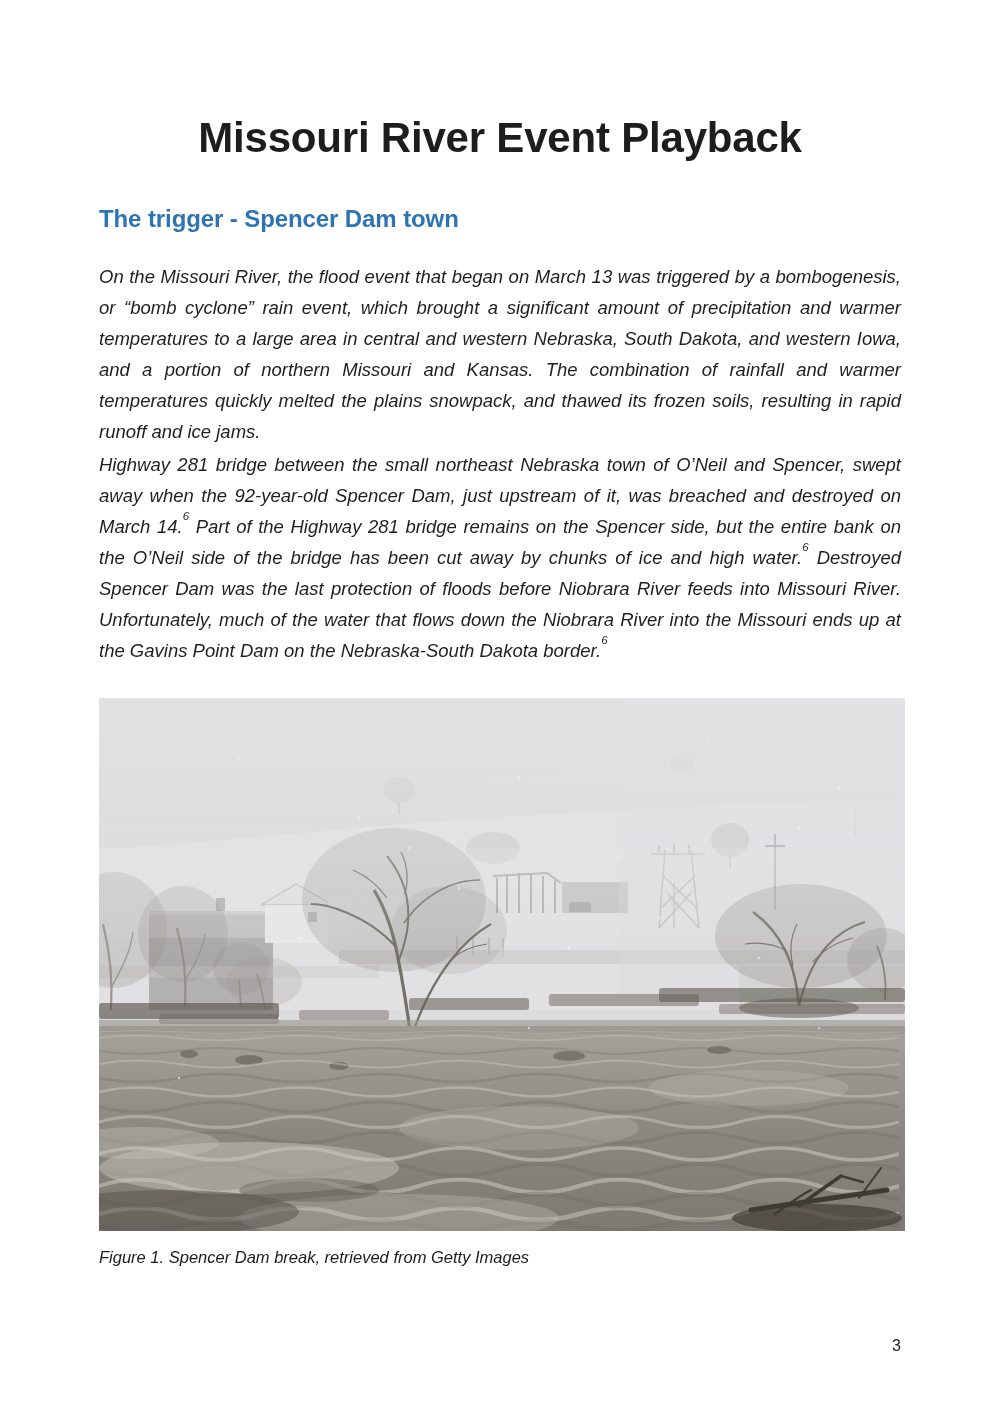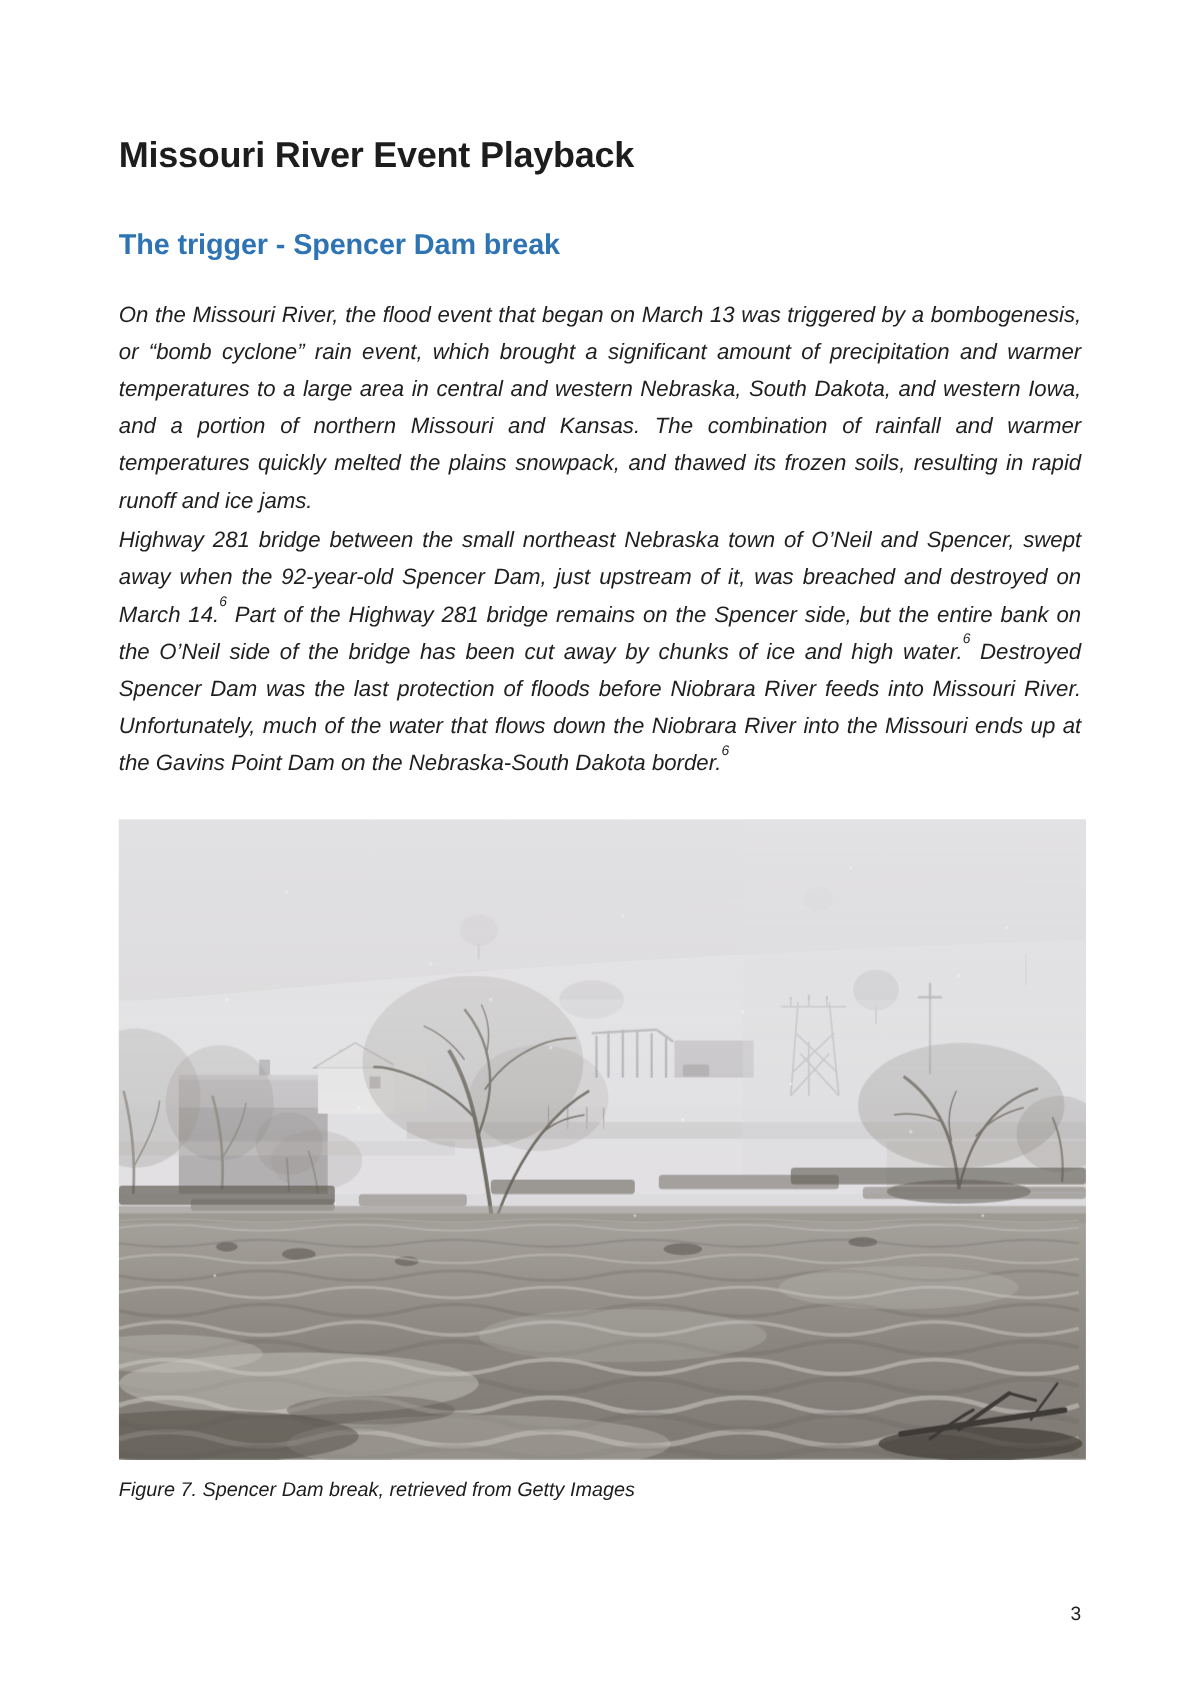--- a/index.html
+++ b/index.html
@@ -2,22 +2,22 @@
 <html style="--accent: #2e74b5;"><head>
 <meta charset="utf-8">
 <style>
   html,body{margin:0;padding:0;background:#ffffff;}
   .page{
     position:relative;width:1000px;height:1414px;background:#ffffff;
     font-family:"Liberation Sans","DejaVu Sans",sans-serif;color:#1f1f1f;overflow:hidden;
   }
   .content{position:absolute;left:99px;top:0;width:802px;}
   h1.doc-title{
-    margin:112px 0 0 0;font-size:30px;line-height:1.22;font-weight:700;
-    color:#1d1d1d;letter-spacing:-0.2px;
+    margin:112px 0 0 0;font-size:42px;line-height:1.22;font-weight:700;
+    color:#1d1d1d;letter-spacing:-0.2px;text-align:center;
   }
   h2.sec-heading{
     margin:42px 0 0 0;font-size:24px;line-height:1.2;font-weight:700;
     color:var(--accent,#2e74b5);letter-spacing:-0.1px;
   }
   p.body-text{
     margin:27px 0 0 0;font-size:18.5px;line-height:31px;text-align:justify;
     color:#1f1f1f;
     font-style:italic;
   }
@@ -35,21 +35,21 @@
   }
 </style>
 </head>
 <body>
 
 <div class="page">
   <div class="content">
 
     <h1 class="doc-title">Missouri River Event Playback</h1>
 
-    <h2 class="sec-heading">The trigger - Spencer Dam break</h2>
+    <h2 class="sec-heading">The trigger - Spencer Dam town</h2>
 
     <p class="body-text"><span>On the Missouri River, the flood event that began on March 13 was triggered by a bombogenesis, or “bomb cyclone” rain event, which brought a significant amount of precipitation and warmer temperatures to a large area in central and western Nebraska, South Dakota, and western Iowa, and a portion of northern Missouri and Kansas. The combination of rainfall and warmer temperatures quickly melted the plains snowpack, and thawed its frozen soils, resulting in rapid runoff and ice jams.</span></p>
 
     <p class="body-text"><span>Highway 281 bridge between the small northeast Nebraska town of O’Neil and Spencer, swept away when the 92-year-old Spencer Dam, just upstream of it, was breached and destroyed on March 14.</span><sup class="fnref">6</sup><span> Part of the Highway 281 bridge remains on the Spencer side, but the entire bank on the O’Neil side of the bridge has been cut away by chunks of ice and high water.</span><sup class="fnref">6</sup><span> Destroyed Spencer Dam was the last protection of floods before Niobrara River feeds into Missouri River. Unfortunately, much of the water that flows down the Niobrara River into the Missouri ends up at the Gavins Point Dam on the Nebraska-South Dakota border.</span><sup class="fnref">6</sup></p>
 
     <figure class="doc-figure">
       <div class="photo">
         <svg viewBox="0 0 806 533" preserveAspectRatio="none">
           <defs>
             <linearGradient id="skyG" x1="0" y1="0" x2="0" y2="1">
@@ -260,18 +260,18 @@
               <circle cx="660" cy="260" r="1.3"></circle>
             <circle cx="180" cy="320" r="1.2"></circle>
               <circle cx="430" cy="330" r="1.2"></circle>
             <circle cx="720" cy="330" r="1.2"></circle>
               <circle cx="80" cy="380" r="1.2"></circle>
           </g>
 
           <rect x="0" y="0" width="806" height="533" fill="url(#fogG)"></rect>
         </svg>
       </div>
-      <figcaption class="fig-caption">Figure 7. Spencer Dam break, retrieved from Getty Images</figcaption>
+      <figcaption class="fig-caption">Figure 1. Spencer Dam break, retrieved from Getty Images</figcaption>
     </figure>
   </div>
 
   <div class="page-number">3</div>
 </div>
 
 </body></html>

